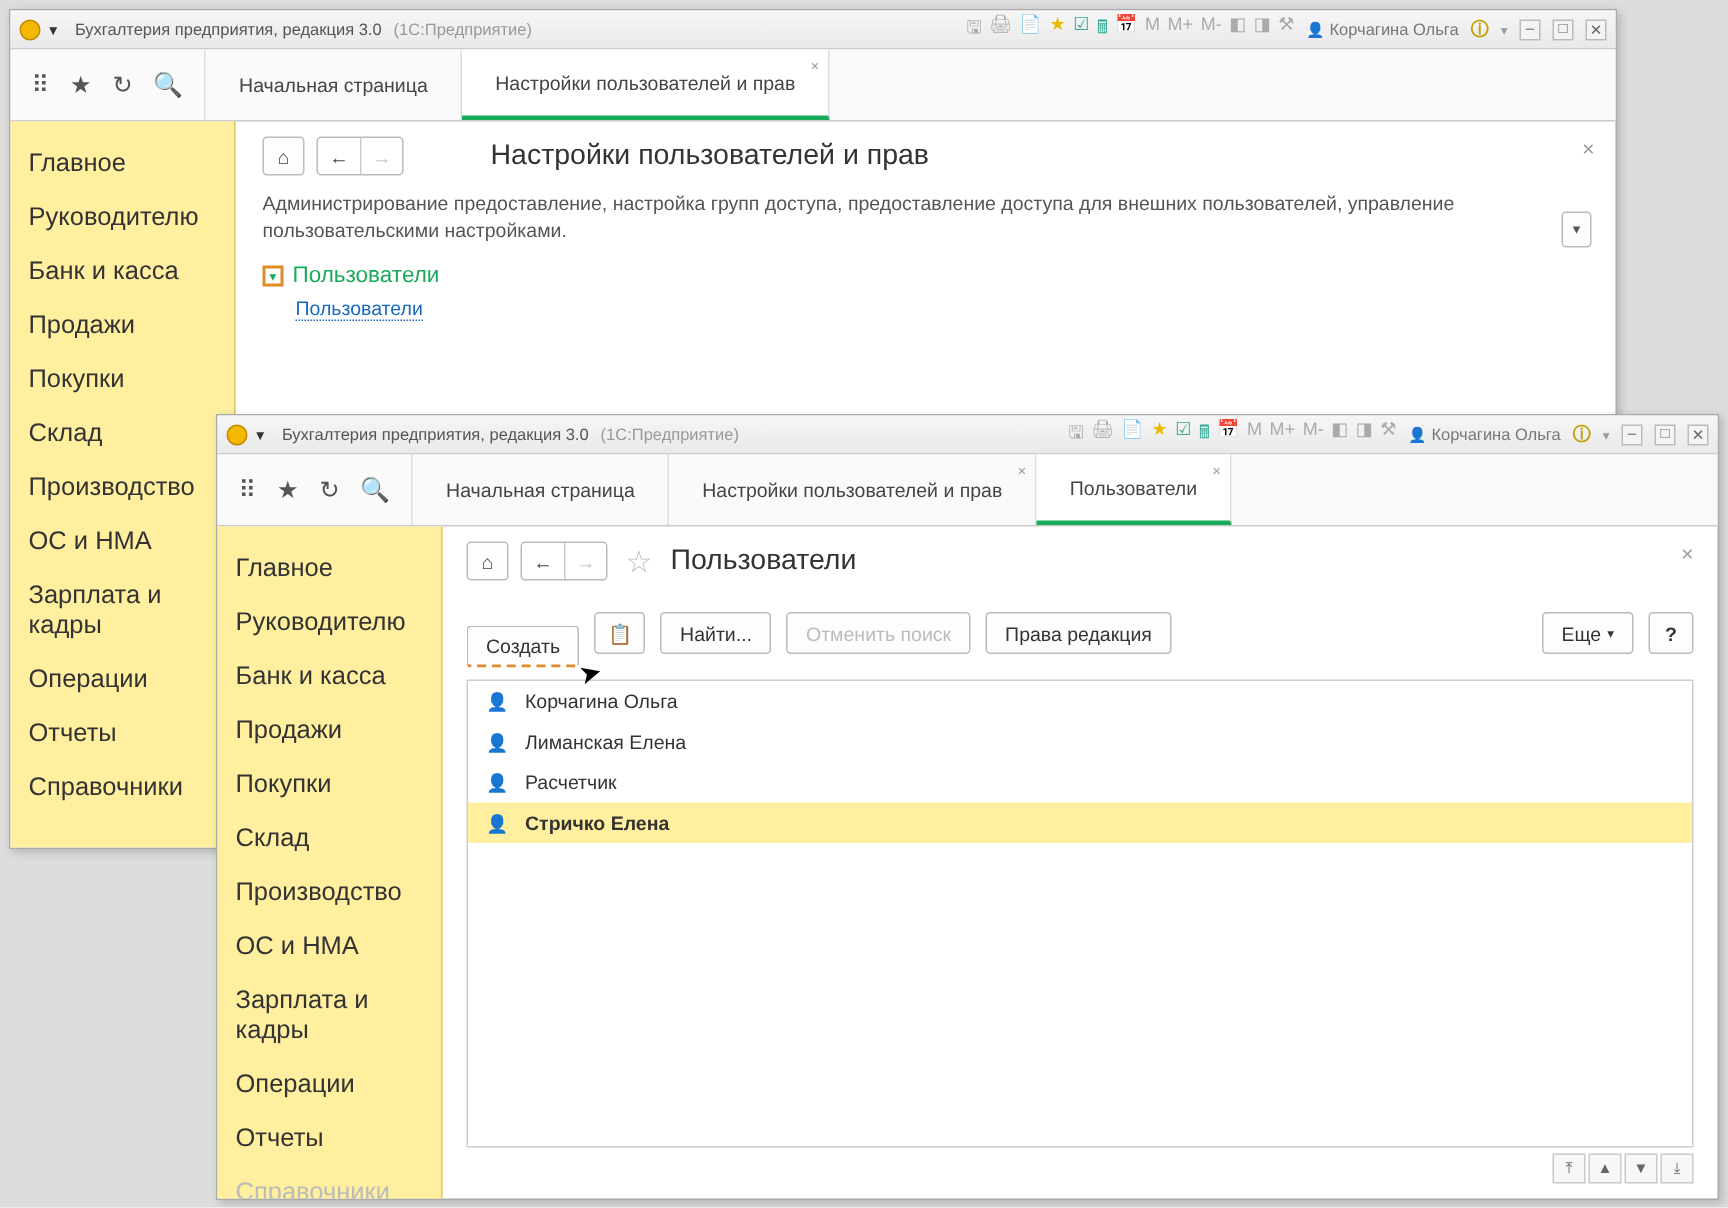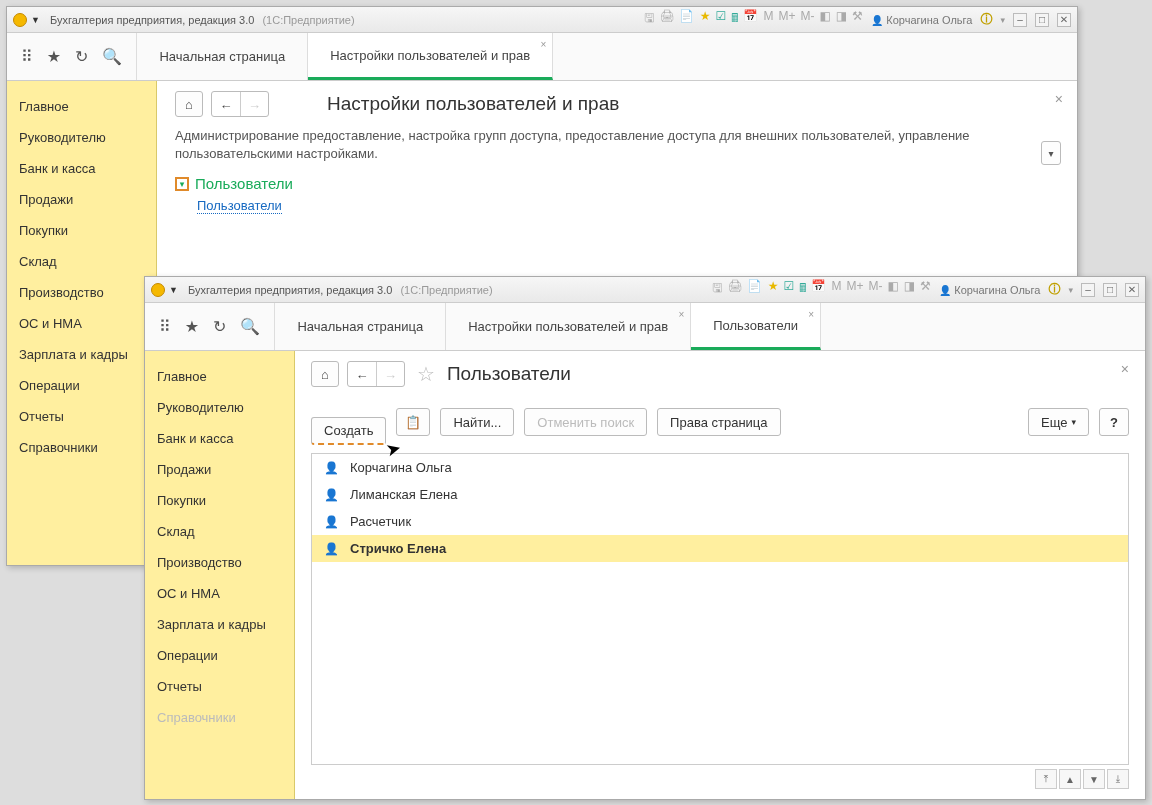--- a/index.html
+++ b/index.html
@@ -24,21 +24,21 @@
 
 .toolbar { height: 48px; border-bottom: 1px solid #ccc; display: flex; align-items: stretch; background: #fafafa; }
 .tool-icons { display:flex; align-items:center; gap:14px; padding:0 14px; border-right:1px solid #ddd; font-size:16px; color:#555;}
 .tool-icons span { cursor:pointer; }
 .tab { display:flex; align-items:center; padding:0 22px; border-right:1px solid #ddd; font-size:13px; color:#444; position:relative; cursor:pointer; }
 .tab .tabx { position:absolute; right:6px; top:6px; font-size:10px; color:#999;}
 .tab.active { background:#fff; border-bottom:3px solid #1aab5a; }
 
 .body { display:flex; height: calc(100% - 74px); }
 .sidebar { width: 150px; background: #ffef9f; border-right:1px solid #d9c96a; padding-top:10px; overflow:hidden;}
-.sidebar a { display:block; padding:8px 12px; font-size:13px; color:#333; text-decoration:none; cursor:pointer;}
+.sidebar a { display:block; padding:8px 12px; font-size:17px; color:#333; text-decoration:none; cursor:pointer;}
 .content { flex:1; padding:10px 18px; position:relative; }
 
 .cnt-head { display:flex; align-items:center; gap:8px; margin-bottom:6px;}
 .navbtn { width:28px; height:26px; border:1px solid #bbb; border-radius:3px; background:#fdfdfd; display:flex; align-items:center; justify-content:center; font-size:13px; color:#444; cursor:pointer;}
 .navgrp { display:flex; border:1px solid #bbb; border-radius:3px; overflow:hidden;}
 .navgrp .half{ width:28px; height:24px; display:flex;align-items:center;justify-content:center;font-size:13px;color:#444;}
 .navgrp .half + .half { border-left:1px solid #ccc; color:#ccc;}
 .page-title { font-size:19px; color:#333; margin-left: 50px;}
 .closex { position:absolute; right:14px; top:10px; color:#999; font-size:14px; cursor:pointer;}
 
@@ -256,21 +256,21 @@
             <span>Создать</span>
           </div>
         <div class="btn iconly">📋</div>
         <div class="btn">
             <span>Найти...</span>
           </div>
         <div class="btn dis">
             <span>Отменить поиск</span>
           </div>
         <div class="btn">
-            <span>Права страница</span>
+            <span>Права редакция</span>
           </div>
         <div class="btn more">
             <span>Еще</span> 
             <span style="font-size:9px;margin-left:4px;">▾</span>
           </div>
         <div class="btn help">?</div>
       </div>
 
       <div class="listbox">
         <div class="row">

